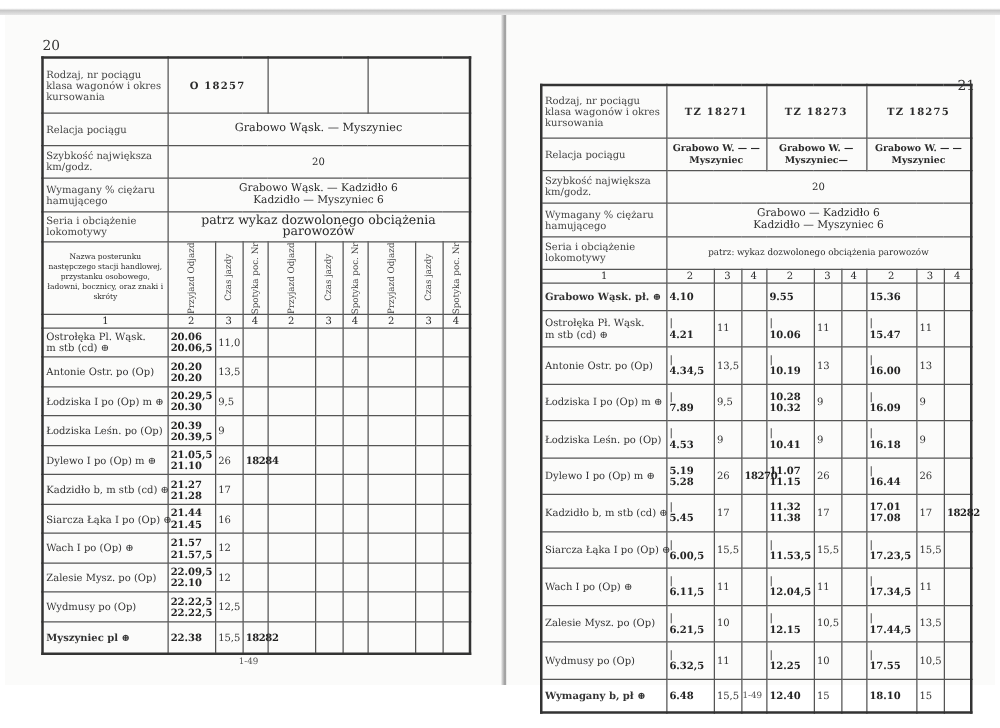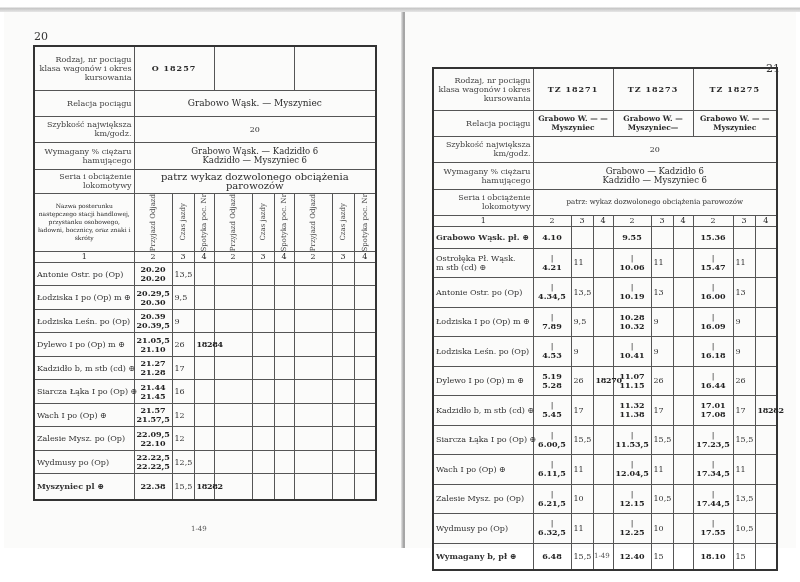--- a/index.html
+++ b/index.html
@@ -14,27 +14,27 @@
   .page.right { left: 401px; width: 391px; }
   .gutter { position: absolute; left: 397px; top: 0; width: 6px; height: 536px;
     background: linear-gradient(90deg, #e6e6e6, #9a9a9a 50%, #e0e0e0); }
 
   .pagenum { position: absolute; font-size: 11px; color: #333; }
   .footer { position: absolute; font-size: 7px; color: #555; }
 
   table.tt { position: absolute; border-collapse: collapse; table-layout: fixed; }
   table.tt td { border: 1px solid #555; font-size: 8px; line-height: 9px; vertical-align: middle; padding: 0 2px; }
   table.tt { border: 2px solid #333; }
-  .lbl { text-align: right; color: #444; }
+  .lbl { text-align: left; color: #444; }
   .ctr { text-align: center; }
   .trainno { font-size: 10px; font-weight: bold; letter-spacing: 1px; text-align: center; margin-left: 10px; }
   .rot { writing-mode: vertical-rl; transform: rotate(180deg); font-size: 7px; line-height: 8px; text-align: center; margin: 0 auto; color: #444; }
   .station { font-size: 8px; color: #333; white-space: nowrap; margin-left: 24px; }
   .station .st-sub { display: block; text-align: left; }
-  .time { text-align: center; font-size: 7.5px; font-weight: bold; line-height: 10px; color: #222; }
+  .time { text-align: left; font-size: 7.5px; font-weight: bold; line-height: 10px; color: #222; }
   .time span { display: block; }
   .num { font-size: 7.5px; color: #333; }
   .meet { text-align: center; font-size: 6px; font-weight: bold; letter-spacing: -0.3px; color: #222; }
   .colnum td { font-size: 7px; text-align: center; height: 11px; }
   .bold { font-weight: bold; }
   .pass { display: block; font-weight: normal; }
 </style>
 </head>
 <body>
 
@@ -122,20 +122,35 @@
         <td>2</td>
         <td>3</td>
         <td>4</td>
         <td>2</td>
         <td>3</td>
         <td>4</td>
       </tr>
       </tbody>
         <tbody id="left-body">
           <tr style="height: 23.5px;">
+            <td class="station"><span>Ostrołęka Pl. Wąsk.</span><span class="st-sub">m stb (cd) ⊕</span></td>
+            <td class="time">
+              <span>20.06</span>
+              <span>20.06,5</span>
+            </td>
+            <td class="num">11,0</td>
+            <td class="meet"></td>
+            <td></td>
+            <td></td>
+            <td></td>
+            <td></td>
+            <td></td>
+            <td></td>
+          </tr>
+          <tr style="height: 23.5px;">
             <td class="station"><span>Antonie Ostr. po (Op)</span></td>
             <td class="time">
               <span>20.20</span>
               <span>20.20</span>
             </td>
             <td class="num">13,5</td>
             <td class="meet"></td>
             <td></td>
             <td></td>
             <td></td>

